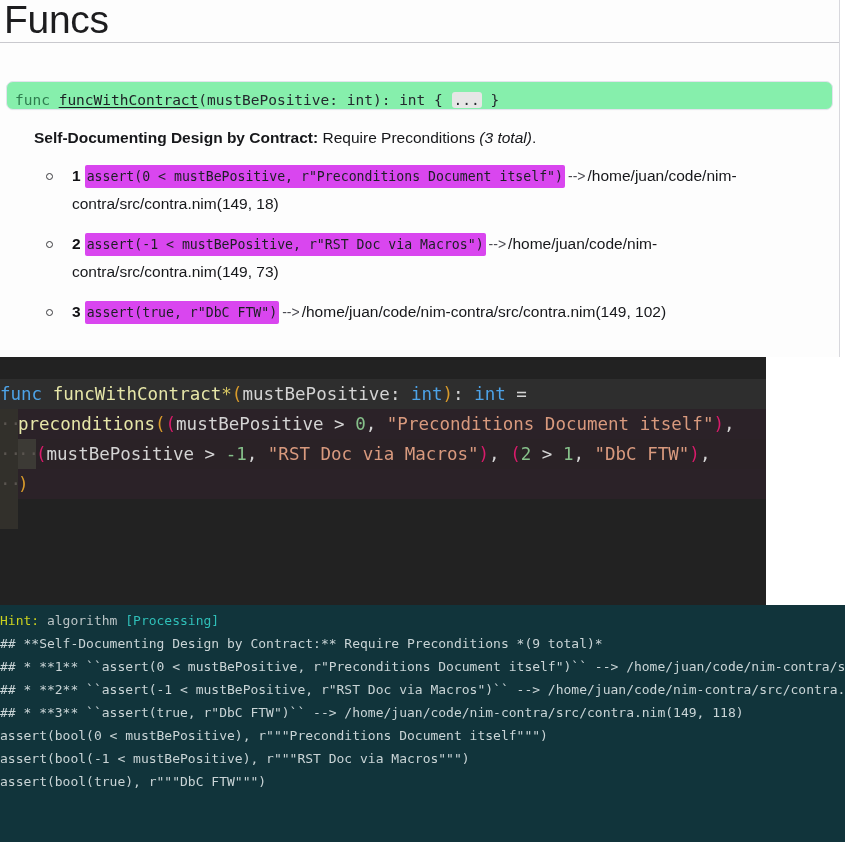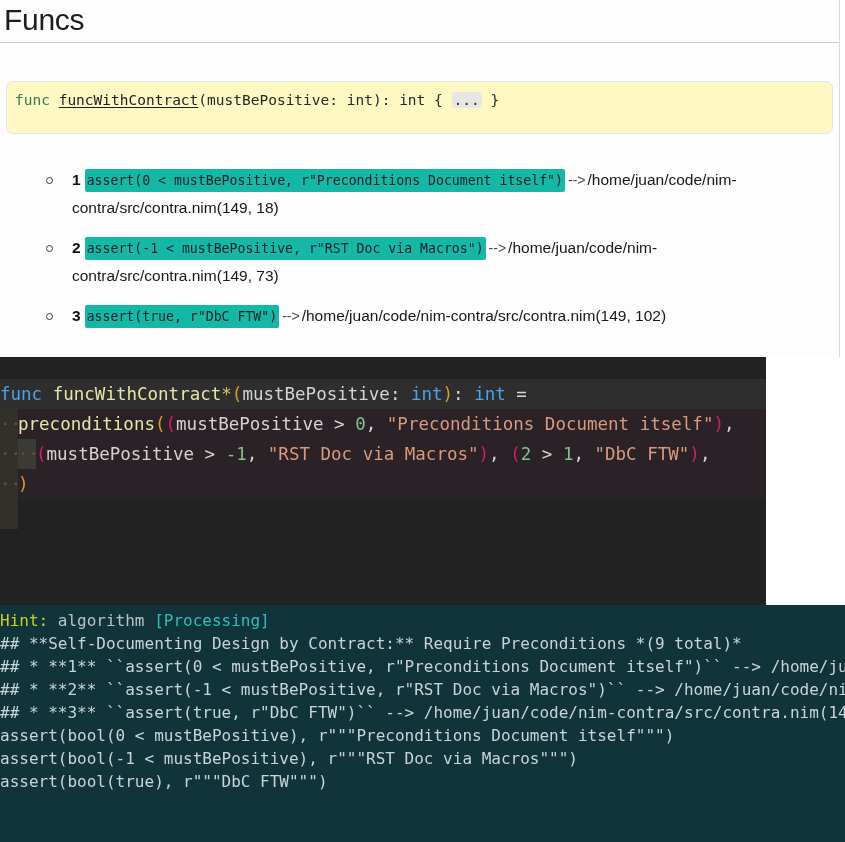--- a/index.html
+++ b/index.html
@@ -20,42 +20,42 @@
     position: relative;
     width: 840px;
     height: 357px;
     background: #fdfdfd;
     border-right: 1px solid #d8d8dd;
     box-sizing: border-box;
     overflow: hidden;
   }
 
   .doc-title {
-    font-size: 30px;
+    font-size: 39px;
     font-weight: 400;
     color: #1d1d1f;
     padding: 0 0 0 4px;
     margin: 0;
     line-height: 40px;
     letter-spacing: -0.3px;
   }
 
   .title-rule {
     height: 1px;
     background: #c9c9ce;
     margin: 2px 0 0 0;
     width: 840px;
   }
 
   .sig-box {
     margin: 38px 6px 0 6px;
     border: 1px solid #e3e4ed;
     border-radius: 7px;
-    background: #fef9c3;
-    padding: 9px 0 24px 0;
+    background: #86efac;
+    padding: 9px 0 0 0;
     box-shadow: 0 1px 1px rgba(0,0,0,0.015);
   }
   .sig-line {
     font-family: "DejaVu Sans Mono", monospace;
     font-size: 14.5px;
     color: #24292e;
     padding-left: 8px;
     white-space: pre;
     line-height: 18px;
   }
@@ -106,21 +106,21 @@
   }
   .idx {
     font-weight: 700;
     font-size: 15.5px;
     color: #111114;
     margin-right: 4px;
   }
   code.inline {
     font-family: "DejaVu Sans Mono", monospace;
     font-size: 13.2px;
-    background: #14b8a6;
+    background: #d946ef;
     color: #1b1f23;
     padding: 4px 2px;
     border-radius: 2px;
     white-space: pre;
   }
   .arrow {
     color: #4b4b52;
     font-size: 14px;
     margin: 0 2px 0 3px;
   }
@@ -178,21 +178,21 @@
   .n-num     { color: #86c08a; }
   .n-str     { color: #d99a7e; }
   .n-cmt     { color: #6a9955; }
 
   
   .terminal {
     width: 845px;
     height: 237px;
     background: #11343b;
     font-family: "DejaVu Sans Mono", monospace;
-    font-size: 16px;
+    font-size: 13px;
     line-height: 23px;
     overflow: hidden;
     padding-top: 4px;
     box-sizing: border-box;
   }
   .tline {
     white-space: pre;
     color: #c9d4d6;
     height: 23px;
   }
@@ -206,20 +206,21 @@
 <div class="doc-panel">
 
   <h1 class="doc-title">Funcs</h1>
   <div class="title-rule"></div>
 
   <div class="sig-box">
     <div class="sig-line"><span class="kw-func">func</span> <span class="fn-name">funcWithContract</span><span>(mustBePositive: int): int {</span> <span class="ellipsis-badge">...</span> <span>}</span></div>
   </div>
 
   <div class="doc-body">
+    <p class="dbc-head"><b>Self-Documenting Design by Contract:</b><span> Require Preconditions </span><i>(3 total)</i><span>.</span></p>
 
     <ul class="assert-list" id="assert-list">
         <li><span class="idx">1</span><code class="inline">assert(0 &lt; mustBePositive, r"Preconditions Document itself")</code><span class="arrow">--&gt;</span><span class="path">/home/juan/code/nim-contra/src/contra.nim(149, 18)</span></li>
         <li><span class="idx">2</span><code class="inline">assert(-1 &lt; mustBePositive, r"RST Doc via Macros")</code><span class="arrow">--&gt;</span><span class="path">/home/juan/code/nim-contra/src/contra.nim(149, 73)</span></li>
         <li><span class="idx">3</span><code class="inline">assert(true, r"DbC FTW")</code><span class="arrow">--&gt;</span><span class="path">/home/juan/code/nim-contra/src/contra.nim(149, 102)</span></li>
       </ul>
   </div>
 </div>
 
 <div class="editor">

